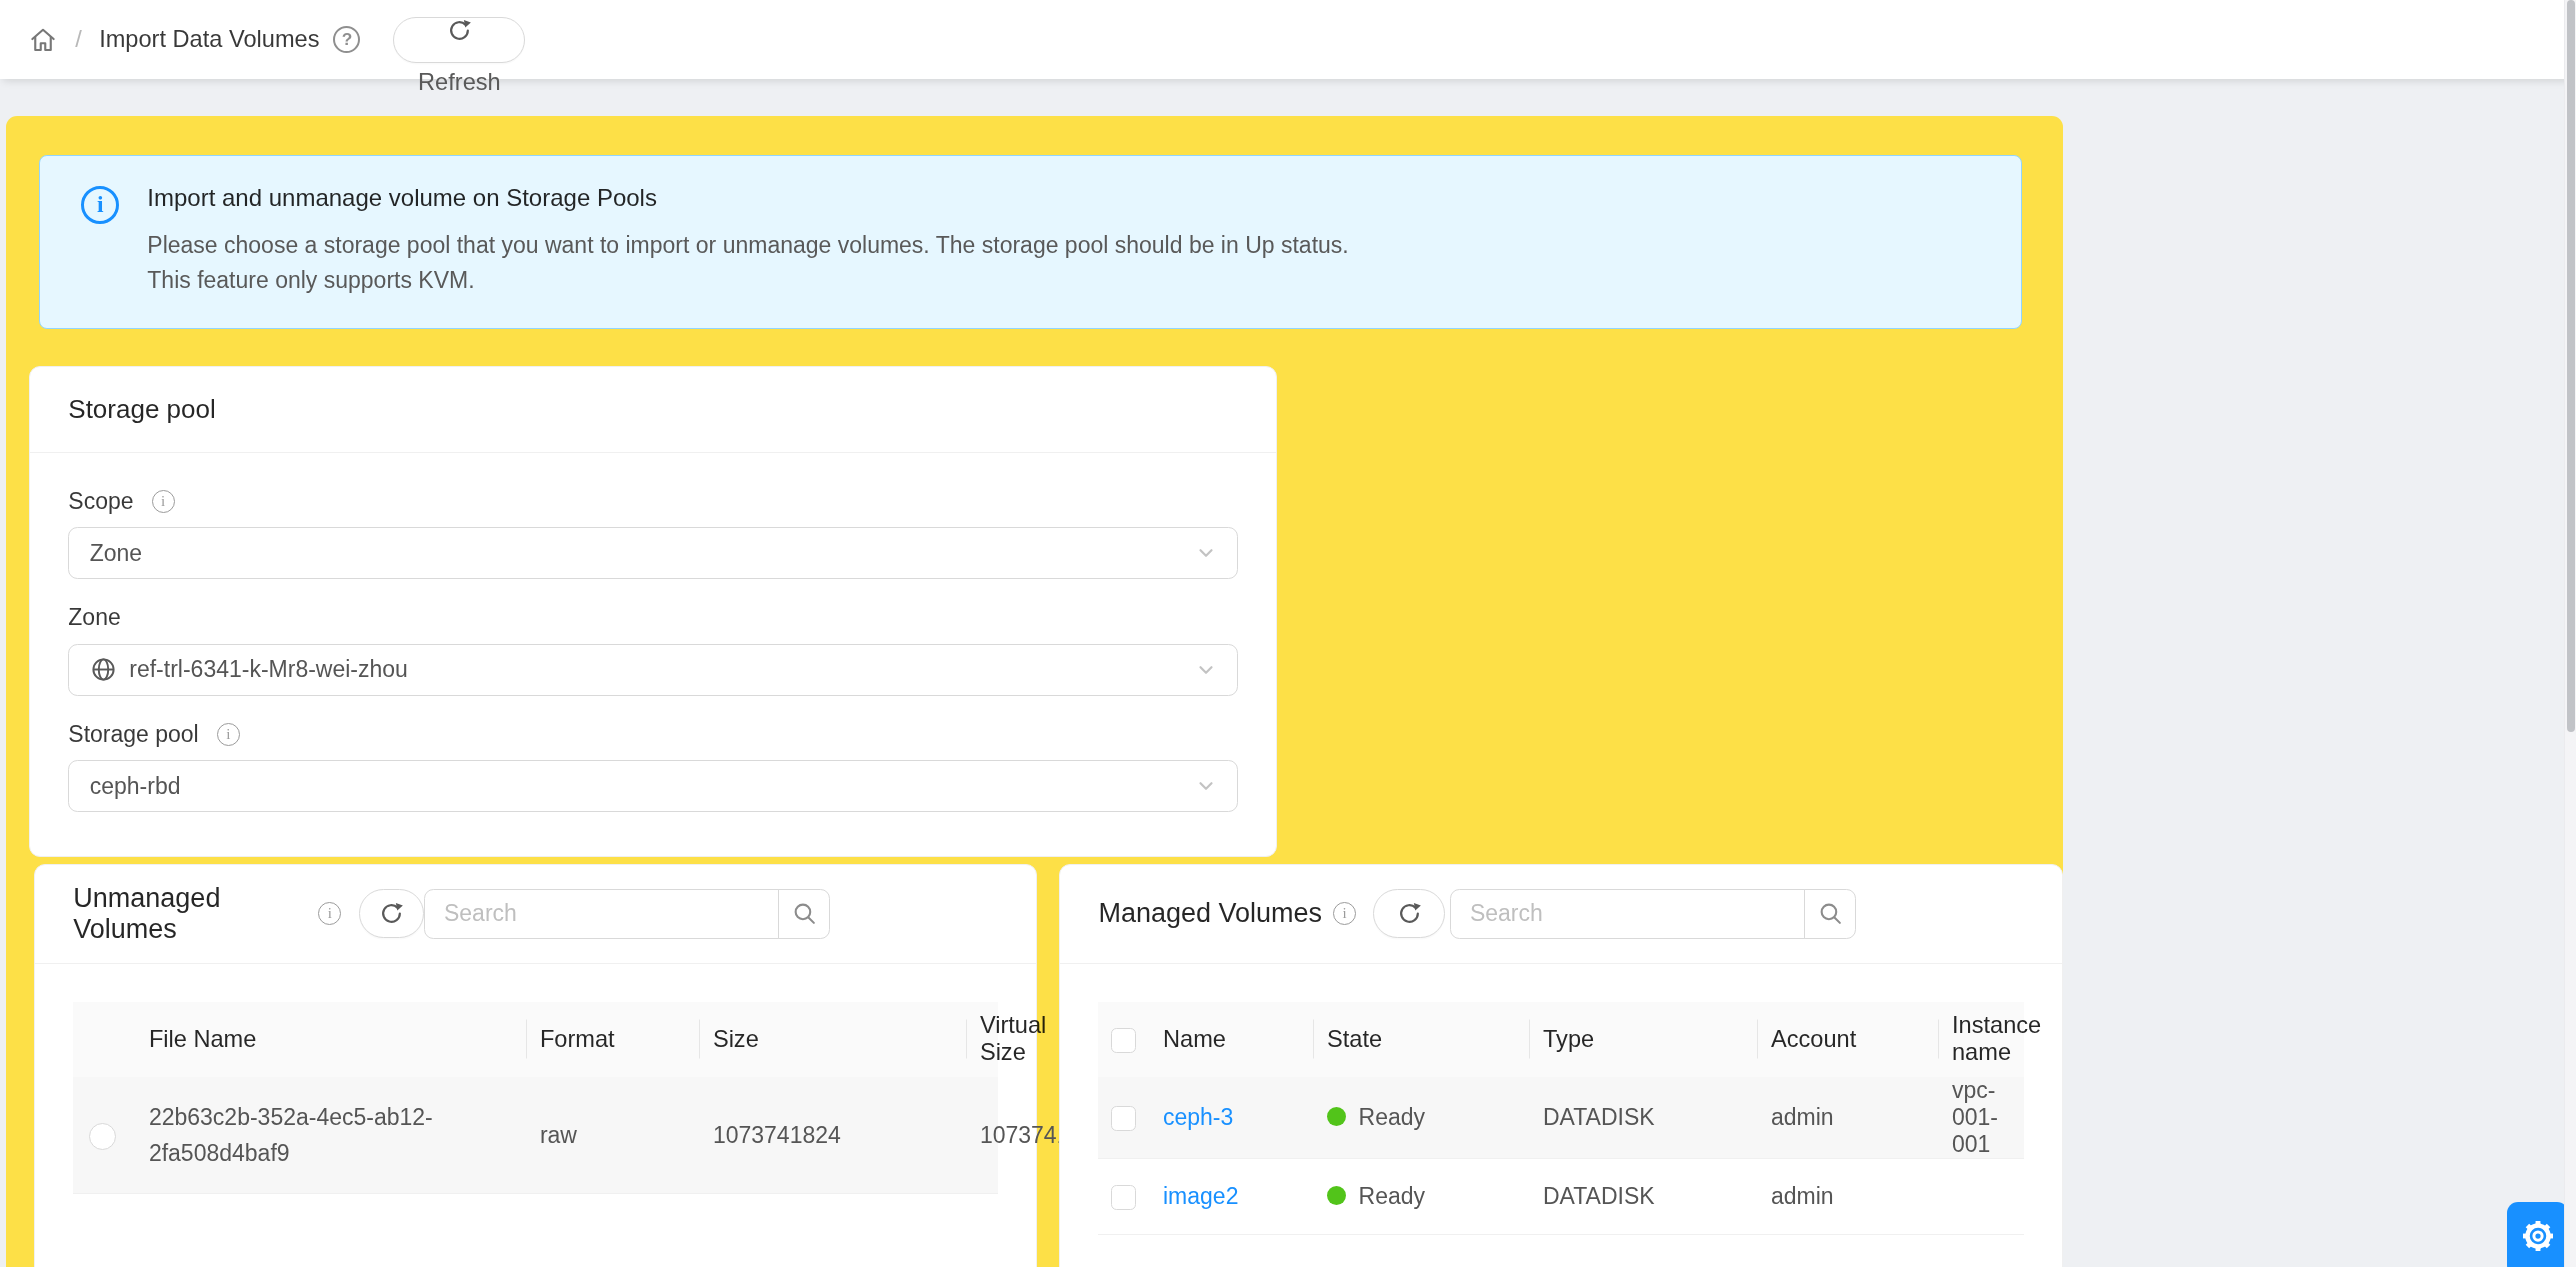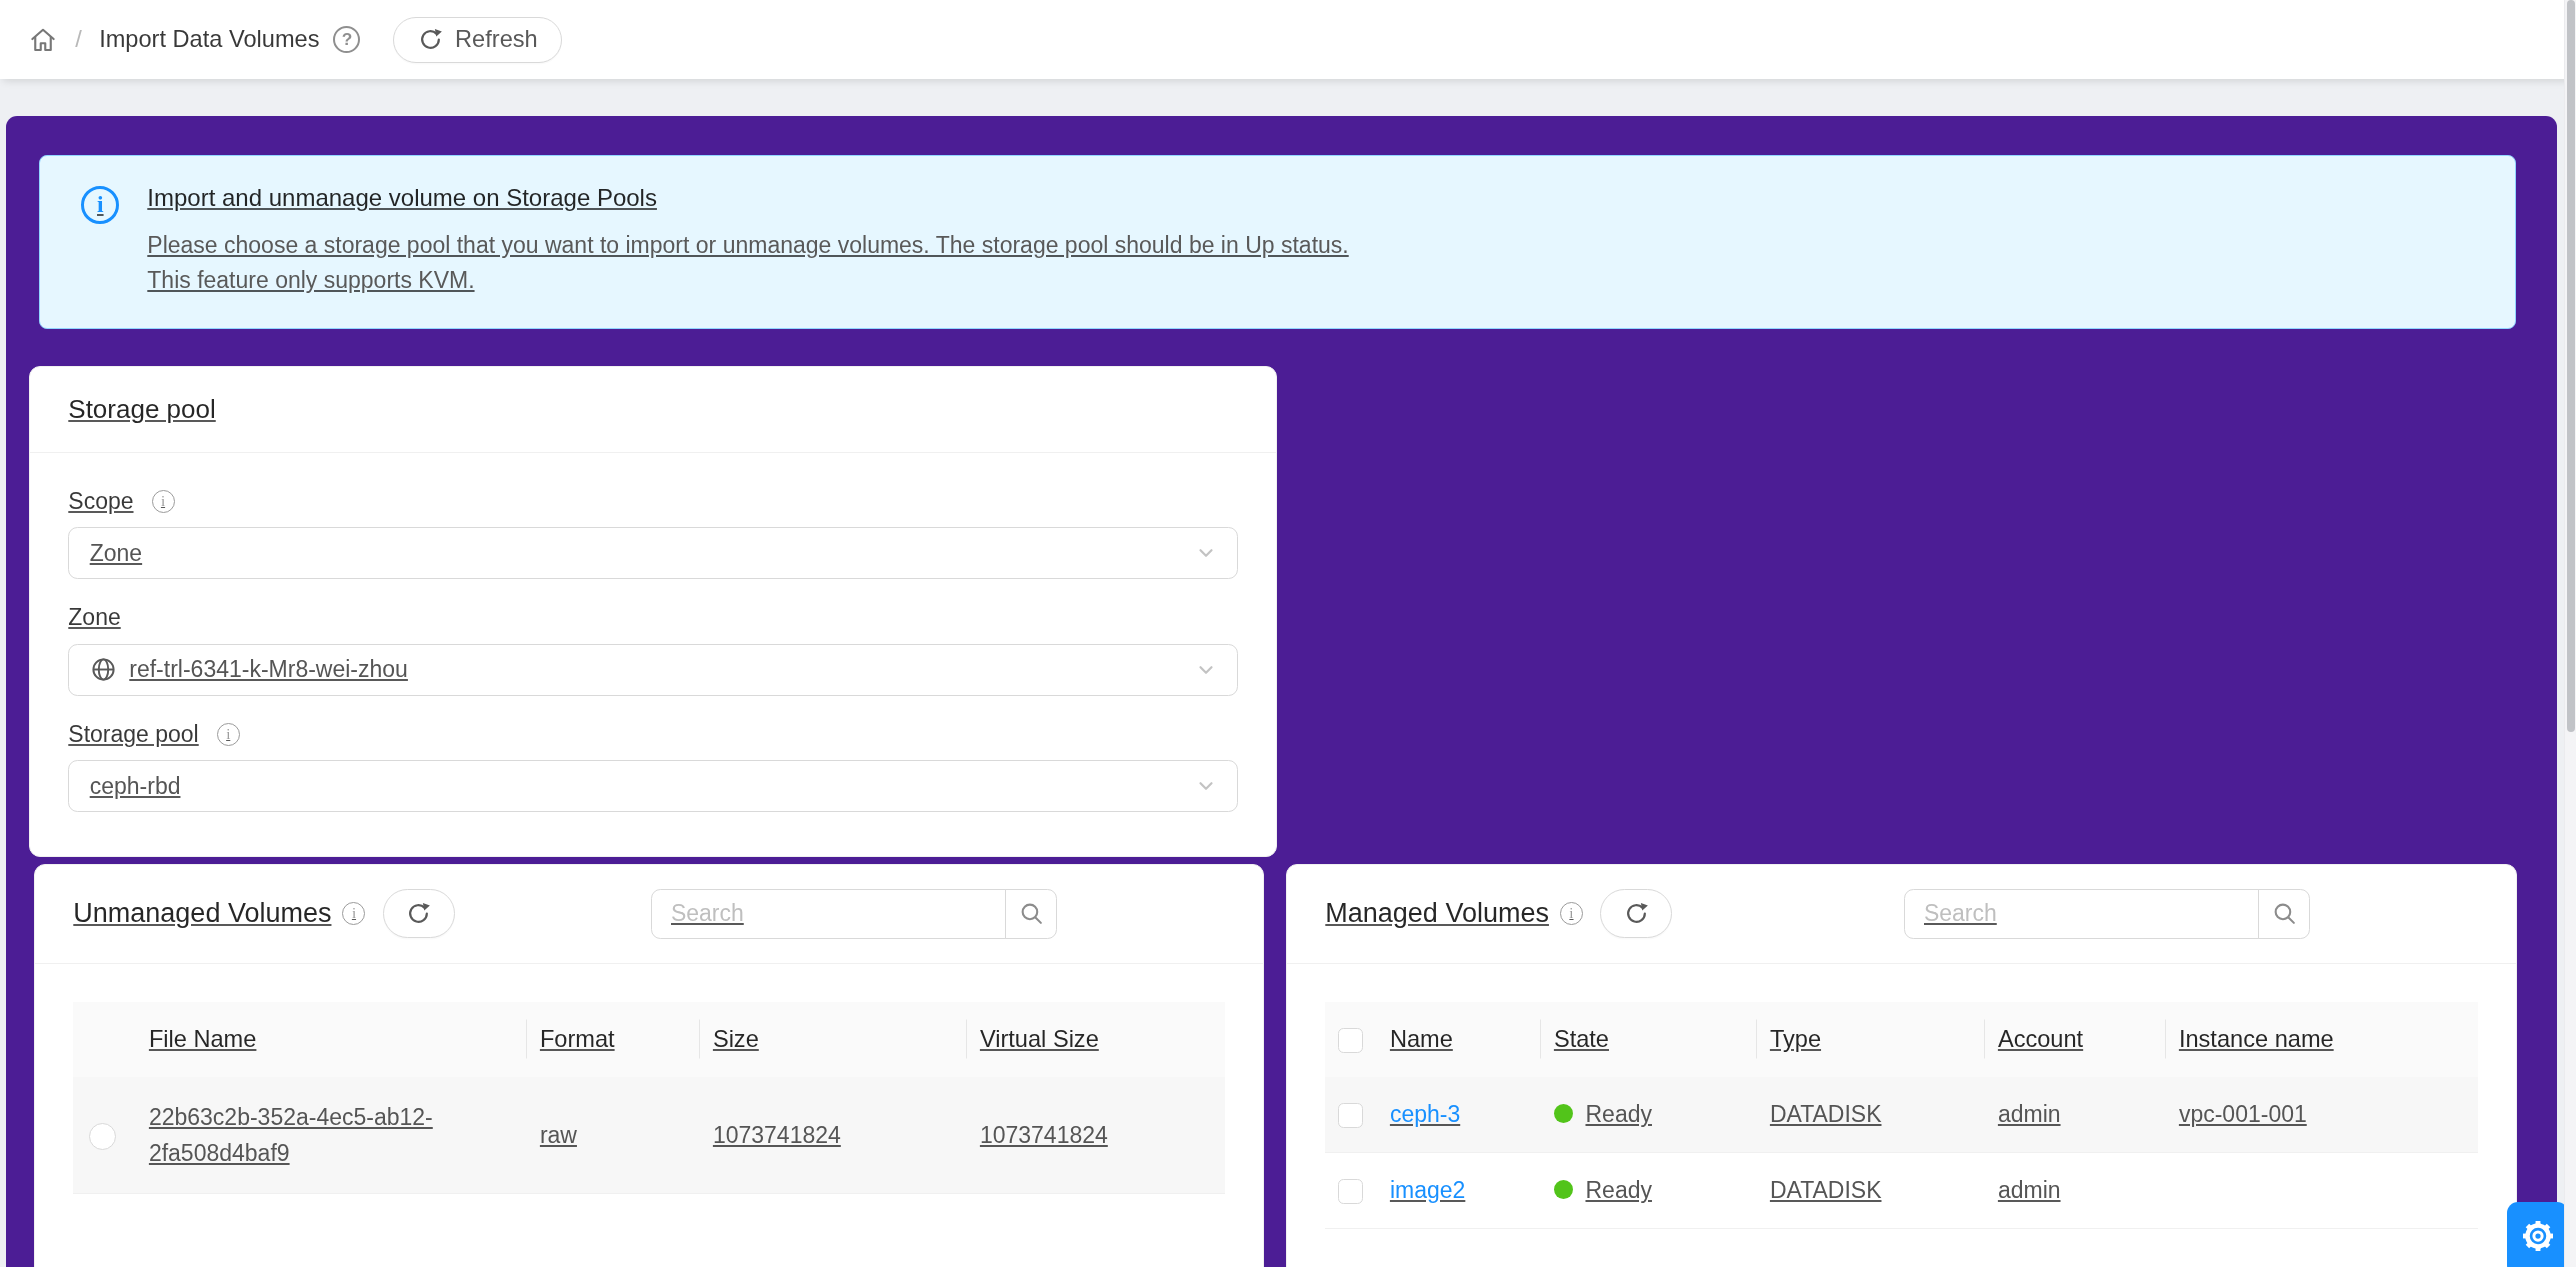--- a/index.html
+++ b/index.html
@@ -21,30 +21,31 @@
   .crumb-sep { margin: 0 17.3px; color: #b9b9b9; font-size: 23.6px; }
   .crumb-title { font-size: 23.6px; color: rgba(0,0,0,0.78); }
   .qicon {
     width: 27px; height: 27px; border: 2px solid #8f8f8f; border-radius: 50%;
     margin-left: 14px; display: inline-flex; align-items: center; justify-content: center;
     color: #8f8f8f; font-size: 17.3px; font-weight: bold; flex: 0 0 auto;
   }
   .qicon::after { content: "?"; }
   .refresh-btn {
     margin-left: 33px; height: 46px; border: 1.6px solid #d9d9d9; border-radius: 31px;
-    background: #fff; display: inline-flex; align-items: center; gap: 12px;
+    background: #fff; display: inline-flex; align-items: center; gap: 26px;
     padding: 0 23.6px; font-size: 23.6px; color: #595959; cursor: pointer;
     box-shadow: 0 1.6px 0 rgba(0,0,0,0.02);
+    flex-direction: column;
   }
   .reload-ic { width: 25px; height: 25px; color: #595959; }
 
   
   .content {
-    position: absolute; top: 116px; left: 6.3px; width: 2551px; height: 1151px;
-    background: #4c1d95; border-radius: 11px 11px 0 0; z-index: 1; overflow: hidden; text-decoration: underline;
+    position: absolute; top: 116px; left: 6.3px; width: 2057px; height: 1151px;
+    background: #fde047; border-radius: 11px 11px 0 0; z-index: 1; overflow: hidden;
   }
 
   
   .alert {
     margin: 39px 41px 0 33px; background: #e6f7ff; border: 1.6px solid #91d5ff;
     border-radius: 7.9px; display: flex; gap: 28px; padding: 28px 33px 30px 41px;
   }
   .alert-icon {
     width: 38px; height: 38px; border: 3.1px solid #1890ff; border-radius: 50%;
     color: #1890ff; display: inline-flex; align-items: center; justify-content: center;

